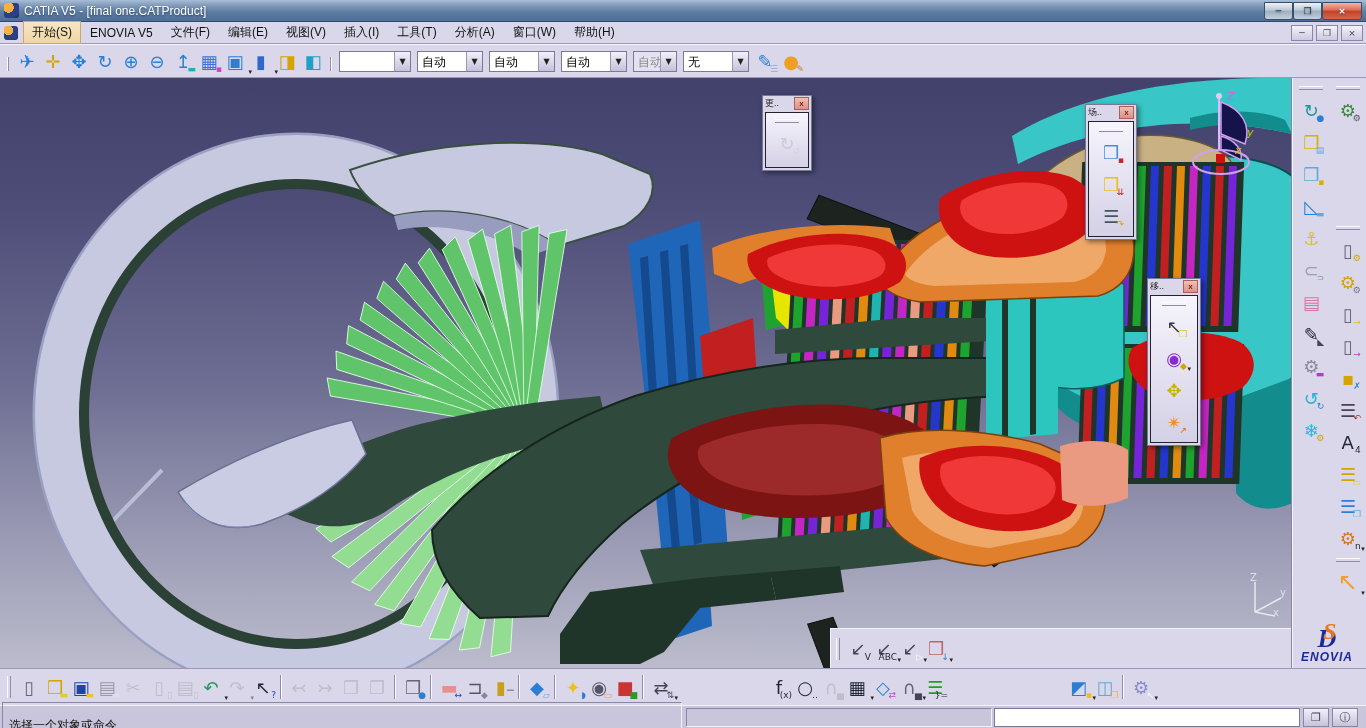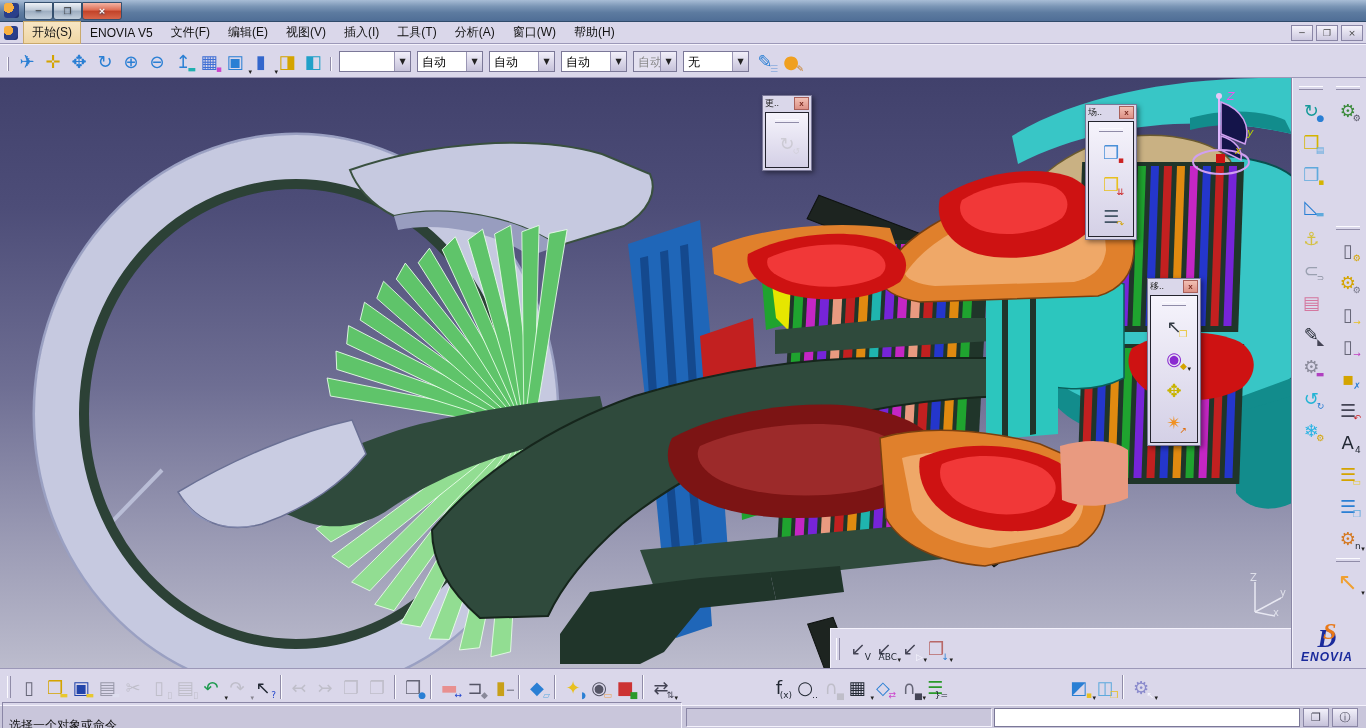--- a/index.html
+++ b/index.html
@@ -94,20 +94,21 @@
     font-size:11px; text-align:center; line-height:17px; color:#445; margin-left:3px;
     font-family:"DejaVu Sans",sans-serif; }
 
   svg text { font-family:"DejaVu Sans",sans-serif; }
 </style>
 </head>
 <body>
 
 <div id="titlebar">
   <div class="app-ico"></div>
+  <div class="ttl">CATIA V5 - [final one.CATProduct]</div>
   <div class="winbtns">
     <div class="wbtn icon-font">─</div>
     <div class="wbtn icon-font">❐</div>
     <div class="wbtn close icon-font">×</div>
   </div>
 </div>
 
 <div id="menubar">
   <div class="app-ico" style="width:14px;height:14px;"></div>
   <div class="menu-item hl">开始(S)</div>

